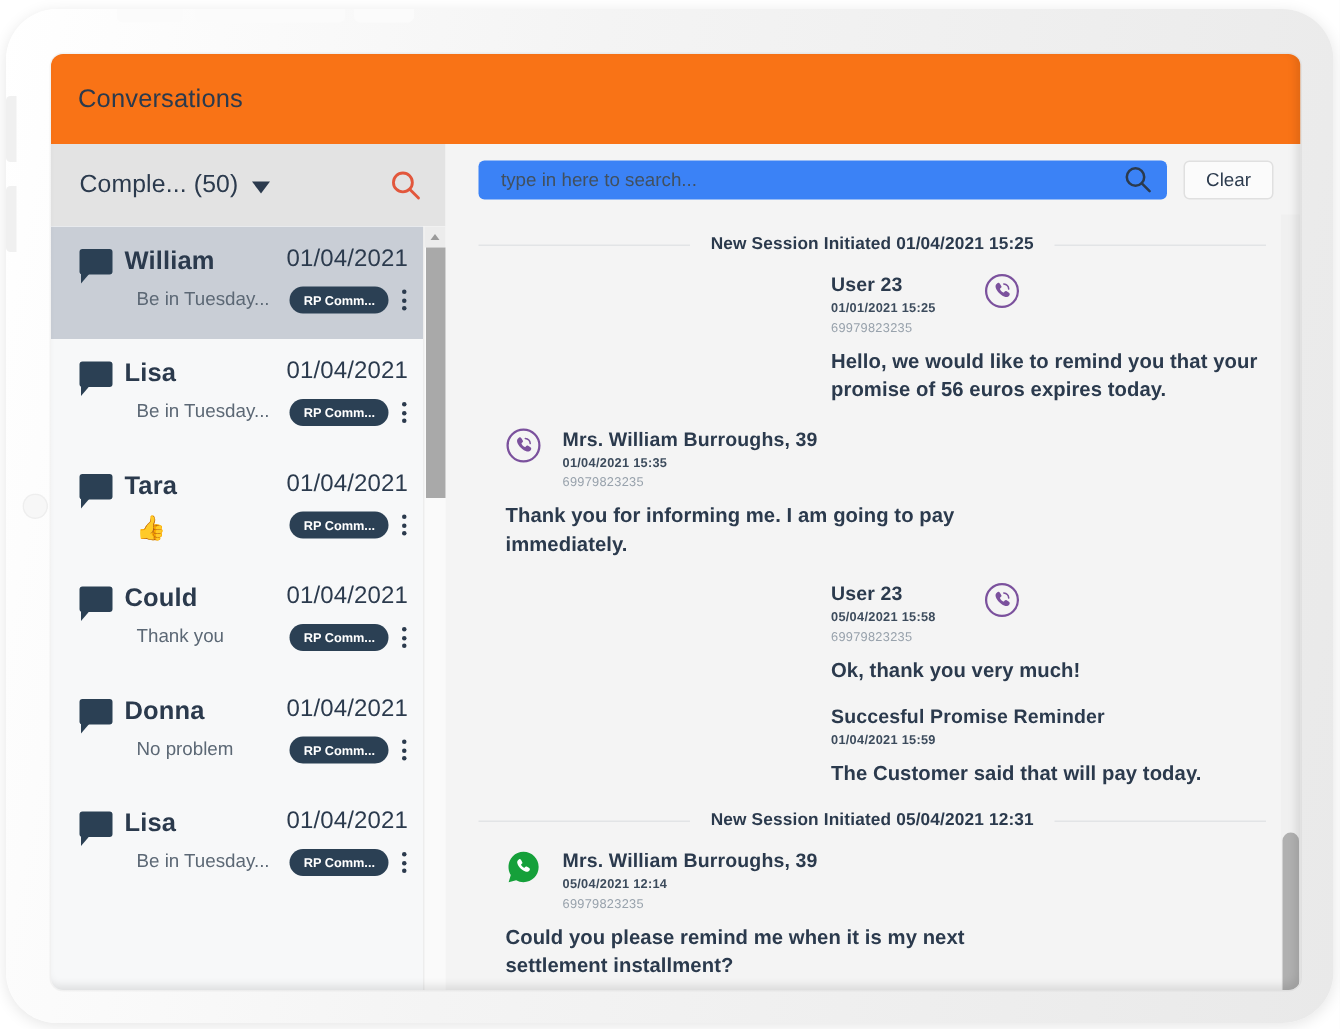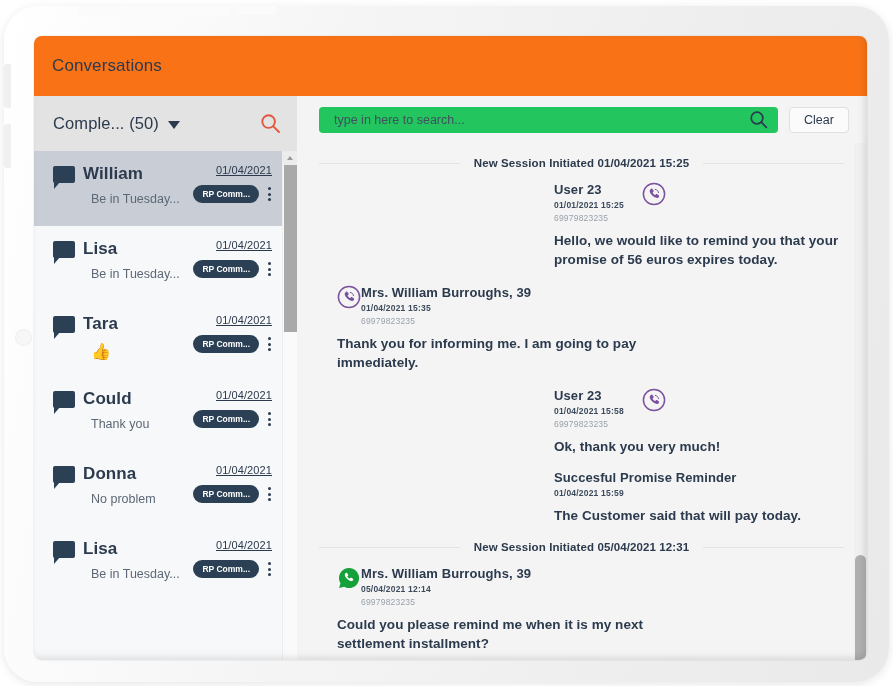--- a/index.html
+++ b/index.html
@@ -145,21 +145,21 @@
     margin-top: 8px; margin-left: 8px;
     font-size: 12.5px; color: #5c6875;
     white-space: nowrap; overflow: hidden;
   }
   .conv-preview.emoji { font-size: 16px; }
   .conv-right {
     flex: 0 0 86px;
     display: flex; flex-direction: column; align-items: flex-end;
     padding-right: 2px;
   }
-  .conv-date { font-size: 11px; color: #2b3a4d; letter-spacing:.1px;text-decoration:underline; }
+  .conv-date { font-size: 16px; color: #2b3a4d; letter-spacing:.1px; }
   .conv-badge-row { display: flex; align-items: center; gap: 8px; margin-top: 9px; }
   .conv-badge {
     background: #2b4054; color: #ffffff;
     font-size: 8.5px; font-weight: 700;
     padding: 4px 9px; border-radius: 9px;
     white-space: nowrap;
   }
   .kebab {
     display: flex; flex-direction: column; gap: 2.5px;
     cursor: pointer; padding: 2px 1px;
@@ -199,21 +199,21 @@
     background: #f4f4f4;
     display: flex; flex-direction: column;
   }
   #chat-toolbar {
     flex: 0 0 47px;
     display: flex; align-items: center; gap: 11px;
     padding: 0 18px 0 22px;
   }
   #search-field {
     flex: 1; height: 26px;
-    background: #22c55e; border-radius: 4px;
+    background: #3b82f6; border-radius: 4px;
     display: flex; align-items: center;
     padding: 0 10px 0 15px;
     cursor: text;
   }
   #search-input {
     flex: 1; border: none; outline: none; background: transparent;
     font-family: "Liberation Sans", sans-serif;
     font-size: 12.5px; color: #2b3a4d;
   }
   #search-input::placeholder { color: #41505f; }
@@ -242,21 +242,21 @@
   }
   .session-divider .txt {
     font-size: 11.5px; font-weight: 700; color: #2b3a4d; letter-spacing: .1px;
     white-space: nowrap;
   }
 
   .msg { margin-bottom: 16px; }
   .msg.right { padding-left: 235px; }
   .msg.left  { padding-left: 18px; padding-right: 200px; }
 
-  .msg-head { display: flex; align-items: flex-start; gap: 0; }
+  .msg-head { display: flex; align-items: flex-start; gap: 14px; }
   .msg.right .msg-head { flex-direction: row; }
   .msg-meta { min-width: 0; }
   .msg-author {
     font-size: 13px; font-weight: 700; color: #2b3a4d; letter-spacing: .1px;
     line-height: 16px;
   }
   .msg-time {
     font-size: 8.5px; font-weight: 700; color: #3c4b5c;
     margin-top: 2px; letter-spacing: .2px;
   }
@@ -501,21 +501,21 @@
                       <div class="msg-time">01/04/2021 15:35</div>
                       <div class="msg-phone">69979823235</div>
                     </div>
                   </div>
                   <div class="msg-body">Thank you for informing me. I am going to pay immediately.</div>
                 </div>
                 <div class="msg right">
                   <div class="msg-head">
                     <div class="msg-meta">
                       <div class="msg-author">User 23</div>
-                      <div class="msg-time">01/04/2021 15:58</div>
+                      <div class="msg-time">05/04/2021 15:58</div>
                       <div class="msg-phone">69979823235</div>
                     </div>
                     <svg class="channel-icon" viewBox="0 0 24 24">
                       <circle cx="12" cy="12" r="10.6" fill="none" stroke="#7b519d" stroke-width="1.5"></circle>
                       <path d="M9.2 6.6c.6-.2 1.1.1 1.5.7l.8 1.3c.3.5.2 1-.2 1.3l-.5.4c-.1.1-.2.3-.1.5.3.9 1.3 1.9 2.2 2.2.2.1.4 0 .5-.1l.4-.5c.3-.4.8-.5 1.3-.2l1.3.8c.6.4.9.9.7 1.5-.2.7-.9 1.4-1.7 1.5-.5.1-1.1 0-2-.4-1.5-.6-3-1.8-4-3-1-1.2-1.6-2.4-1.7-3.4-.1-.9.4-1.8 1.2-2.3z" fill="#7b519d"></path>
                       <path d="M13.2 7.4c1.8.2 3.1 1.5 3.3 3.3" fill="none" stroke="#7b519d" stroke-width="1" stroke-linecap="round"></path>
                     </svg>
                   </div>
                   <div class="msg-body">Ok, thank you very much!</div>
                 </div>

